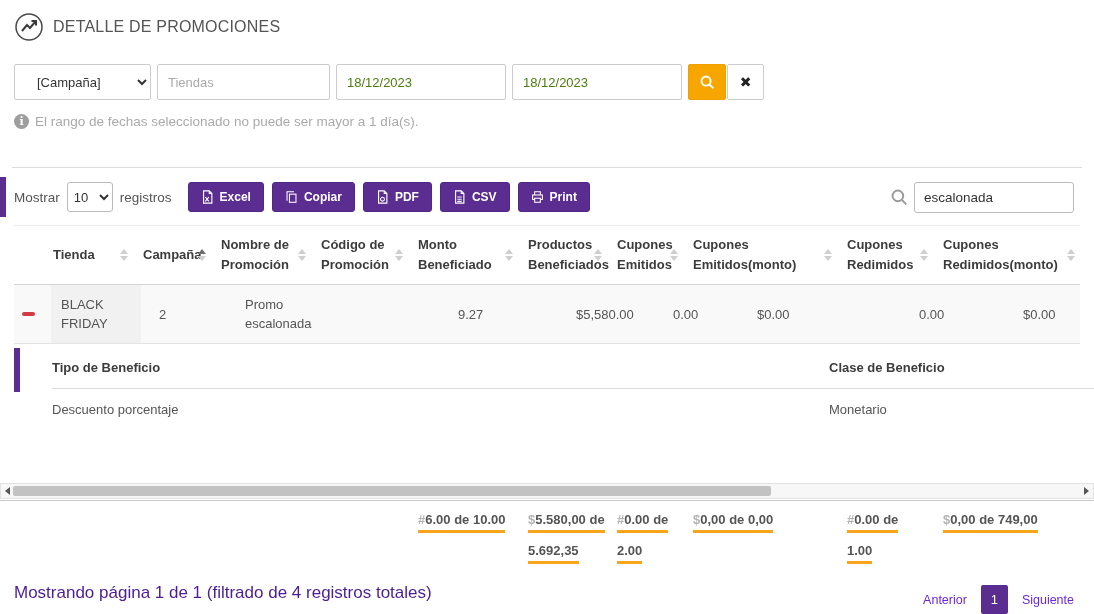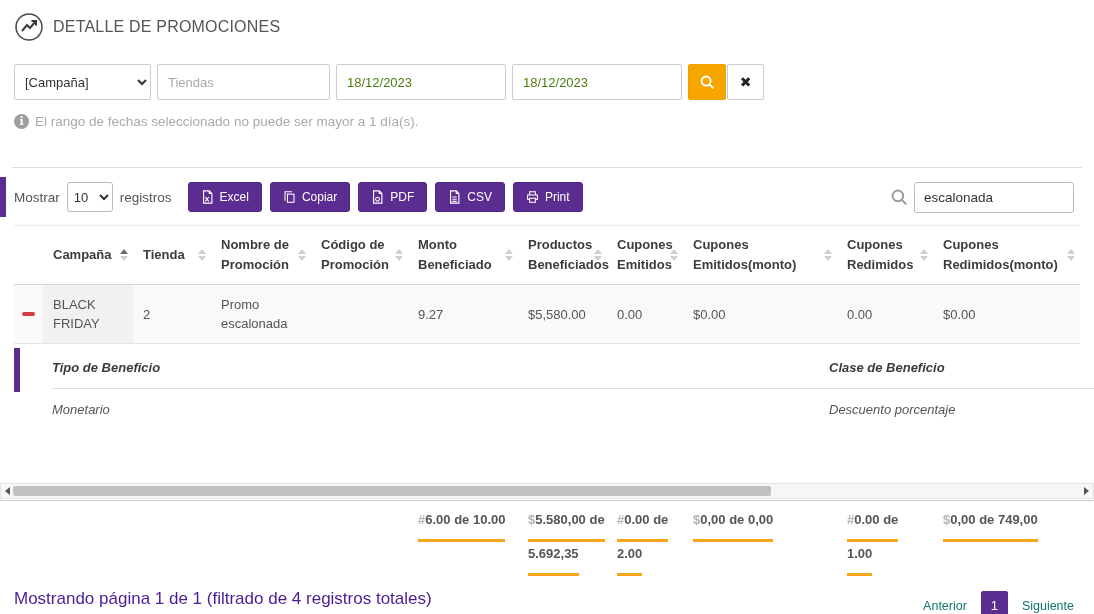--- a/index.html
+++ b/index.html
@@ -7,21 +7,21 @@
     font-family: "Liberation Sans", "DejaVu Sans", sans-serif; color: #555; font-size: 13px; }
 
   
   .page-header { display: flex; align-items: center; gap: 9px; padding: 12px 14px 10px; }
   .page-title { font-size: 16px; color: #555; letter-spacing: .2px; }
 
   
   .filter-row { display: flex; align-items: stretch; padding: 0 14px; margin-top: 12px; height: 36px; }
   .filter-row > * { margin-right: 6px; }
   .f-select { width: 137px; height: 36px; border: 1px solid #ccc; border-radius: 2px;
-    padding: 0 6px; font-size: 13px; color: #333; background: #fff;
+    padding: 0 18px; font-size: 13px; color: #333; background: #fff;
     font-family: "Liberation Sans", sans-serif; }
   .f-input { height: 36px; border: 1px solid #ccc; border-radius: 2px; padding: 0 10px;
     font-size: 13px; color: #4d7c0f; font-family: "Liberation Sans", sans-serif; }
   .f-input::placeholder { color: #aaa; }
   .f-stores { width: 173px; }
   .f-date { width: 170px; }
   .btn-search { width: 38px; height: 36px; background: #f7a600; border: 1px solid #f0a000;
     border-radius: 2px; display: flex; align-items: center; justify-content: center;
     cursor: pointer; margin-right: 1px; }
   .btn-clear { width: 37px; height: 36px; background: #fff; border: 1px solid #ccc;
@@ -40,50 +40,50 @@
   
   .toolbar { position: relative; margin-top: 9px; height: 40px; display: flex;
     align-items: center; padding: 0 20px 0 14px; }
   .accent-bar { position: absolute; left: 0; top: 0; width: 6px; height: 40px; background: #5c2d91; }
   .toolbar-label { color: #555; font-size: 13.5px; }
   .len-select { width: 46px; height: 30px; border: 1px solid #bbb; border-radius: 3px;
     margin: 0 7px; font-size: 13px; color: #333; padding: 0 2px; background: #fff;
     font-family: "Liberation Sans", sans-serif; }
   .export-group { display: flex; gap: 8px; margin-left: 16px; }
   .btn-export { background: #5c2d91; color: #fff; border: 1px solid #512786; border-radius: 3px;
-    height: 30px; padding: 0 12px; font-size: 12px; font-weight: 400; display: flex;
+    height: 30px; padding: 0 12px; font-size: 12px; font-weight: 700; display: flex;
     align-items: center; gap: 6px; cursor: pointer; font-family: "Liberation Sans", sans-serif; }
   .tbl-search { margin-left: auto; display: flex; align-items: center; gap: 5px; }
   .tbl-search input { width: 160px; height: 31px; border: 1px solid #bbb; border-radius: 3px;
     padding: 0 9px; font-size: 13.5px; color: #333; font-family: "Liberation Sans", sans-serif; }
 
   
   .grid-cols { display: grid;
     grid-template-columns: 29px 90px 78px 100px 97px 110px 89px 76px 154px 96px 147px; }
   .table-wrap { margin: 8px 14px 0; width: 1066px; }
   .thead { border-top: 1px solid #ececec; border-bottom: 1px solid #d6d6d6; }
   .th { position: relative; padding: 9px 16px 9px 10px; font-weight: bold; color: #3c3c3c;
     font-size: 13px; line-height: 20px; display: flex; align-items: center; min-height: 55px;
     cursor: pointer; }
   .sort { position: absolute; right: 5px; top: 50%; transform: translateY(-50%);
     display: flex; flex-direction: column; gap: 2px; }
   .tri-up { width: 0; height: 0; border-left: 4px solid transparent;
     border-right: 4px solid transparent; border-bottom: 5px solid #cfcfcf; }
   .tri-down { width: 0; height: 0; border-left: 4px solid transparent;
     border-right: 4px solid transparent; border-top: 5px solid #cfcfcf; }
   .sorted-asc .tri-up { border-bottom-color: #6e6e6e; }
-  .trow { background: #f9f9f9; border-bottom: 1px solid #e3e3e3; }
+  .trow { background: #f9f9f9; border-bottom: 1px solid #e3e3e3; gap: 8px; }
   .td { padding: 10px; display: flex; align-items: center; min-height: 56px; line-height: 19px;
     color: #555; }
   .td-toggle { padding: 0; justify-content: center; cursor: pointer; }
   .cell-sorted { background: #f1f1f1; }
   .minus-badge { width: 13px; height: 4px; border-radius: 2px; background: #d43a45; }
 
   
-  .child { position: relative; margin-top: 4px; font-style: italic; }
+  .child { position: relative; margin-top: 4px; }
   .child .accent-bar { height: 44px; }
   .child-inner { margin-left: 38px; width: 1042px; }
   .child-head { display: grid; grid-template-columns: 777px 1fr; padding: 12px 0 13px;
     border-bottom: 1px solid #ddd; font-weight: bold; color: #3c3c3c; }
   .child-vals { display: grid; grid-template-columns: 777px 1fr; padding: 13px 0; color: #555; }
 
   
   .hscroll { margin-top: 53px; height: 16px; background: #f7f7f7; border: 1px solid #e2e2e2;
     position: relative; }
   .hs-arrow { position: absolute; top: 3px; width: 0; height: 0; cursor: pointer; }
@@ -92,29 +92,29 @@
   .hs-right { right: 4px; border-top: 4px solid transparent; border-bottom: 4px solid transparent;
     border-left: 5px solid #555; }
   .hs-thumb { position: absolute; left: 12px; top: 2px; width: 758px; height: 10px;
     background: #c2c2c2; border-radius: 2px; cursor: grab; }
   .hscroll-line { border-top: 1px solid #c9c9c9; margin-top: 1px; }
 
   
   .totals-row { margin: 8px 14px 0; width: 1066px; align-items: start; }
   .total { padding: 2px 10px 0; font-weight: 600; color: #555; font-size: 13px; }
   .tline { display: table; white-space: nowrap; border-bottom: 3px solid #f8a51b;
-    padding-bottom: 11px; margin-bottom: 3px; line-height: 17px; }
+    padding-bottom: 2px; margin-bottom: 9px; line-height: 17px; }
   .tprefix { color: #b3b3b3; }
 
   
   .page-footer { display: flex; justify-content: space-between; align-items: flex-start;
     padding: 6px 20px 0 14px; }
   .footer-summary { font-size: 17px; color: #4c1d95; padding-top: 4px; }
   .pagination { display: flex; align-items: center; gap: 14px; margin-top: 6px; }
-  .page-link { color: #0f766e; font-size: 12.5px; cursor: pointer; }
+  .page-link { color: #6d28d9; font-size: 12.5px; cursor: pointer; }
   .page-current { width: 27px; height: 29px; background: #5c2d91; border-radius: 2px;
     color: #fff; display: flex; align-items: center; justify-content: center; font-size: 13px;
     cursor: pointer; }
 
   svg { display: block; }
 </style>
 </head>
 <body>
 
 <div class="page-header">
@@ -223,29 +223,29 @@
       </svg>
     </span>
     <input value="escalonada" style="">
   </div>
 </div>
 
 <div class="table-wrap">
 
   <div class="thead grid-cols">
     <div class="th"></div>
+    <div class="th">
+      <span>Tienda</span>
+      <span class="sort">
+          <span class="tri-up"></span>
+          <span class="tri-down"></span>
+        </span>
+    </div>
     <div class="th sorted-asc">
       <span>Campaña</span>
-      <span class="sort">
-          <span class="tri-up"></span>
-          <span class="tri-down"></span>
-        </span>
-    </div>
-    <div class="th">
-      <span>Tienda</span>
       <span class="sort">
           <span class="tri-up"></span>
           <span class="tri-down"></span>
         </span>
     </div>
     <div class="th">
       <span>Nombre de Promoción</span>
       <span class="sort">
           <span class="tri-up"></span>
           <span class="tri-down"></span>
@@ -319,22 +319,22 @@
   </div>
 
   <div class="child">
     <span class="accent-bar"></span>
     <div class="child-inner">
       <div class="child-head">
         <span>Tipo de Beneficio</span>
         <span>Clase de Beneficio</span>
       </div>
       <div class="child-vals">
+        <span>Descuento porcentaje</span>
         <span>Monetario</span>
-        <span>Descuento porcentaje</span>
       </div>
     </div>
   </div>
 </div>
 
 <div class="hscroll">
   <span class="hs-arrow hs-left"></span>
   <span class="hs-thumb"></span>
   <span class="hs-arrow hs-right"></span>
 </div>

